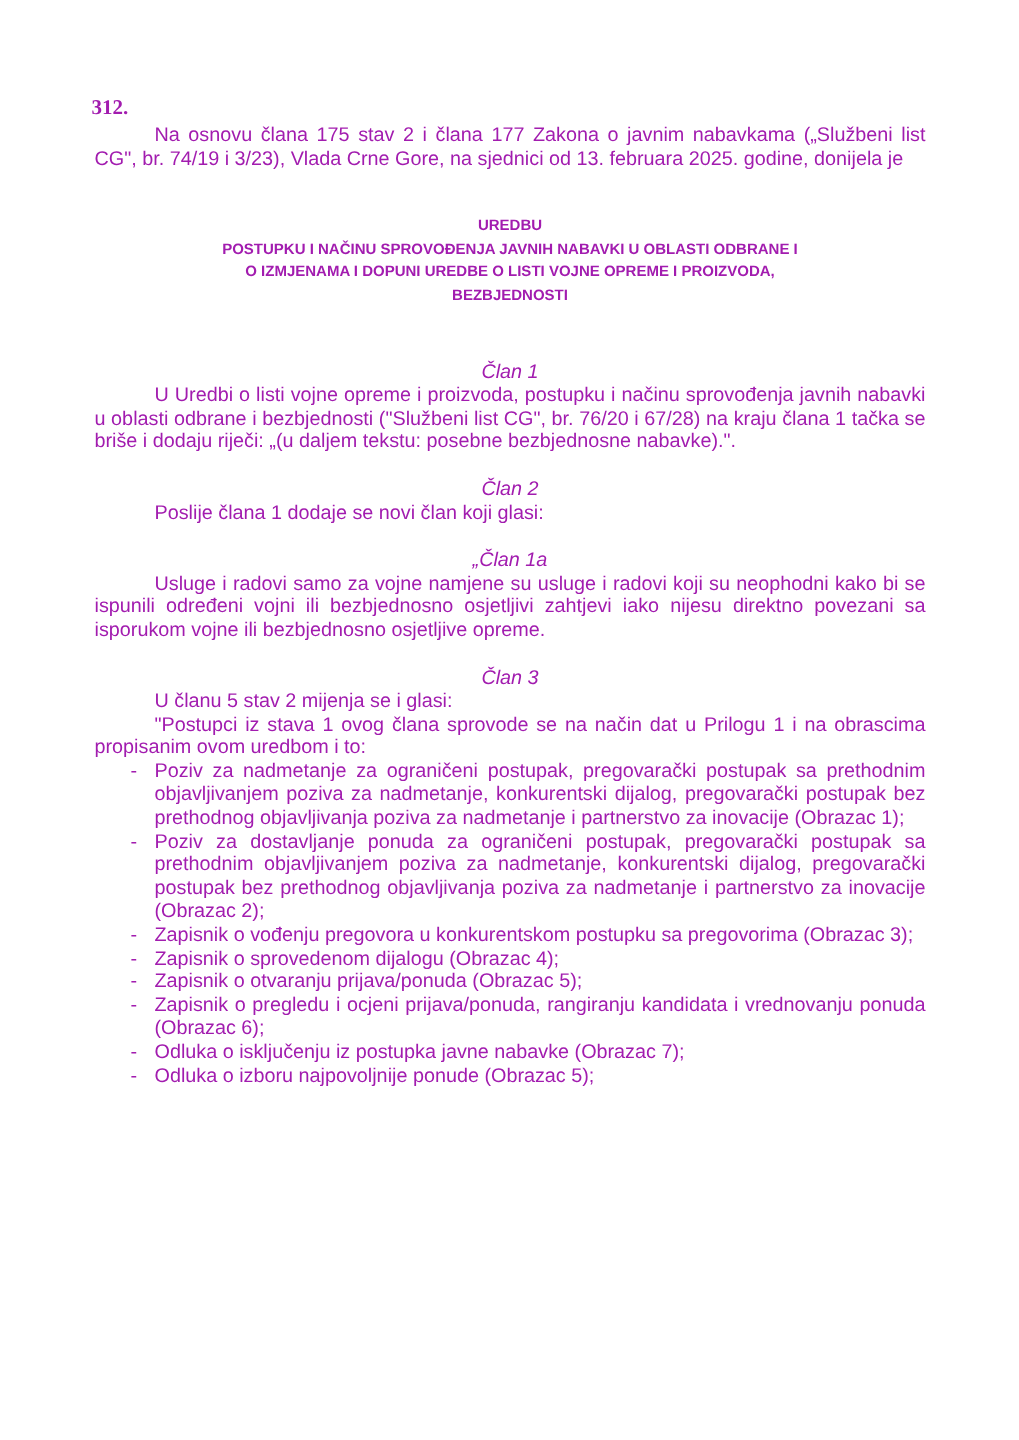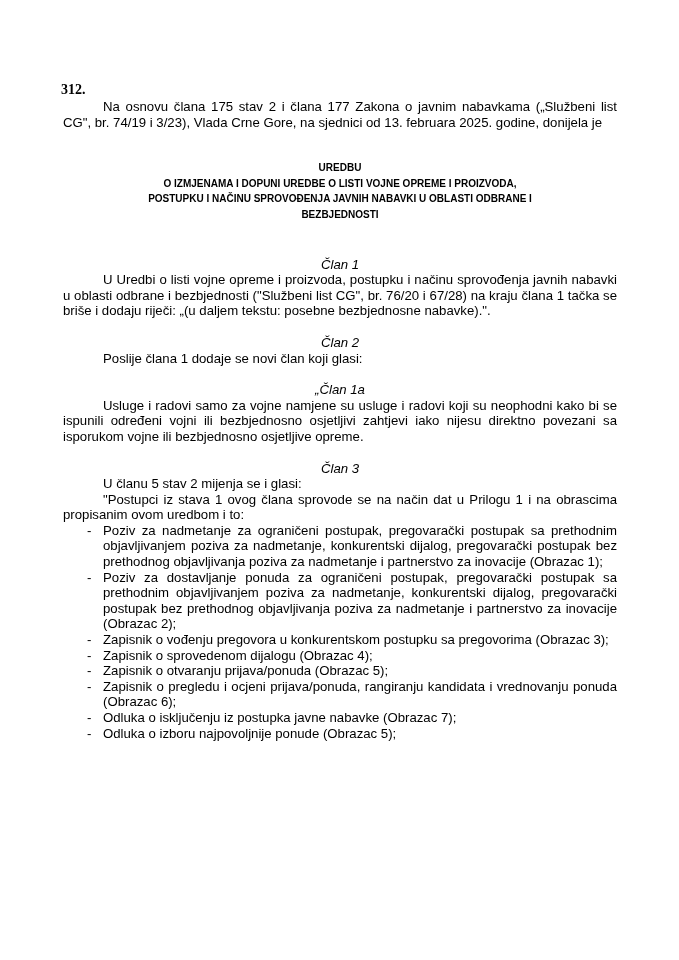--- a/index.html
+++ b/index.html
@@ -1,41 +1,41 @@
 <!DOCTYPE html>
 <html><head>
 <meta charset="utf-8">
 <style>
   html, body { margin:0; padding:0; background:#ffffff; }
   body { width:679px; height:960px; position:relative; overflow:hidden; }
   .page {
-    position:absolute; left:63px; top:91px; width:554px;
+    position:absolute; left:63px; top:74px; width:554px;
     font-family:"Liberation Sans", sans-serif; font-size:13.2px; line-height:15.6px;
-    color:#000000;
+    color:#a21caf;
   }
   .num { font-family:"Liberation Serif", serif; font-weight:bold; font-size:14px; line-height:14px; margin-left:-2px; margin-top:-8px; margin-bottom:2px; }
   p { margin:0; text-align:justify; }
   .ind { text-indent:40px; }
   .title { font-weight:bold; text-align:center; font-size:10px; line-height:15.6px; }
   .clan { text-align:center;font-style:italic; }
   ul { list-style:none; margin:0; padding:0; }
   ul li { position:relative; padding-left:40px; text-align:justify; }
   ul li .dash { position:absolute; left:24px; top:0; } .gap16 { height:16px; } .gap30 { height:30px; } .gap34 { height:34px; }
 </style>
 </head>
 <body>
 
 <div class="page">
   <div class="num">312.</div>
   <p class="ind">Na osnovu člana 175 stav 2 i člana 177 Zakona o javnim nabavkama („Službeni list CG", br. 74/19 i 3/23), Vlada Crne Gore, na sjednici od 13. februara 2025. godine, donijela je</p>
 
   <div class="gap30"></div>
   <div class="title">UREDBU</div>
+  <div class="title">POSTUPKU I NAČINU SPROVOĐENJA JAVNIH NABAVKI U OBLASTI ODBRANE I</div>
   <div class="title">O IZMJENAMA I DOPUNI UREDBE O LISTI VOJNE OPREME I PROIZVODA,</div>
-  <div class="title">POSTUPKU I NAČINU SPROVOĐENJA JAVNIH NABAVKI U OBLASTI ODBRANE I</div>
   <div class="title">BEZBJEDNOSTI</div>
 
   <div class="gap34"></div>
   <div class="clan">Član 1</div>
   <p class="ind">U Uredbi o listi vojne opreme i proizvoda, postupku i načinu sprovođenja javnih nabavki u oblasti odbrane i bezbjednosti ("Službeni list CG", br. 76/20 i 67/28) na kraju člana 1 tačka se briše i dodaju riječi: „(u daljem tekstu: posebne bezbjednosne nabavke).".</p>
 
   <div class="gap16"></div>
   <div class="clan">Član 2</div>
   <p class="ind">Poslije člana 1 dodaje se novi član koji glasi:</p>
 

